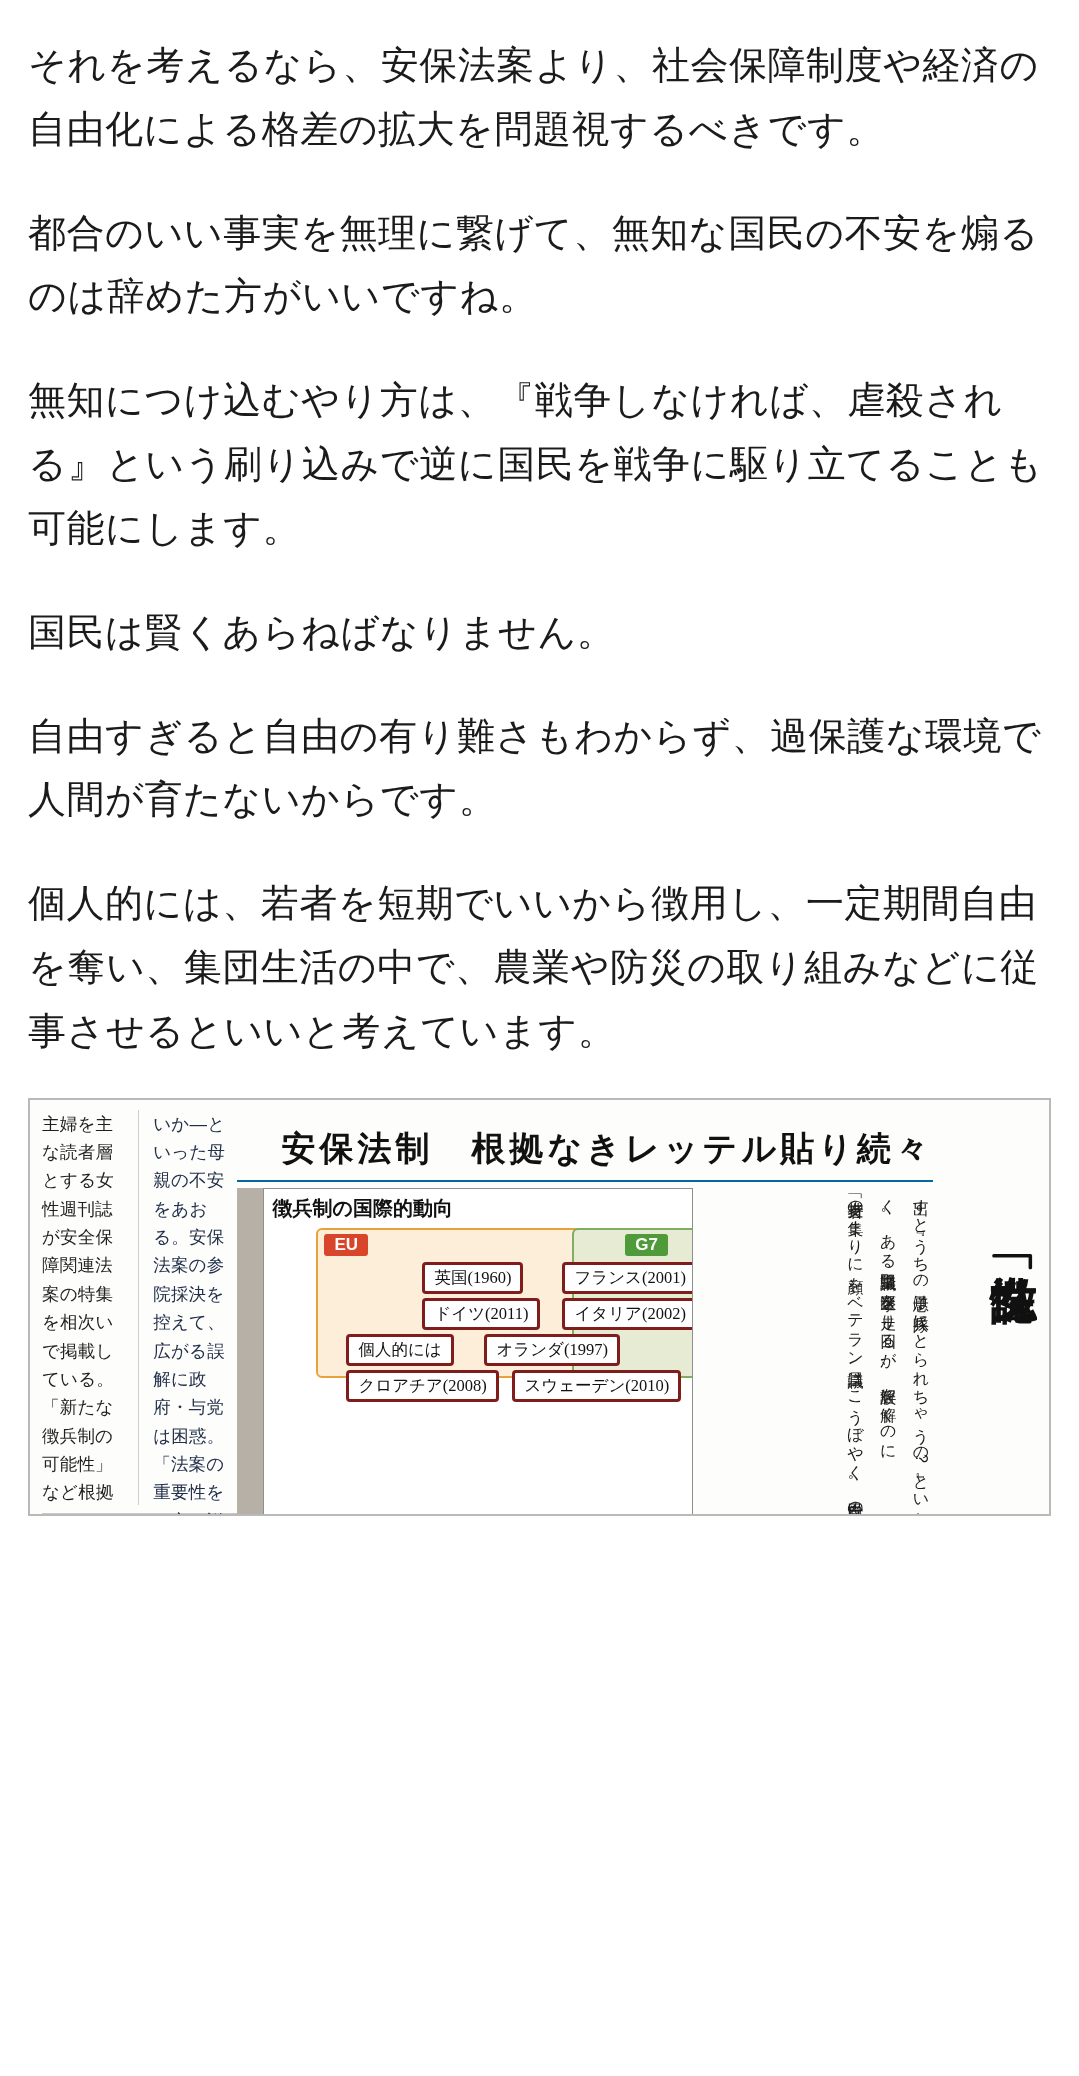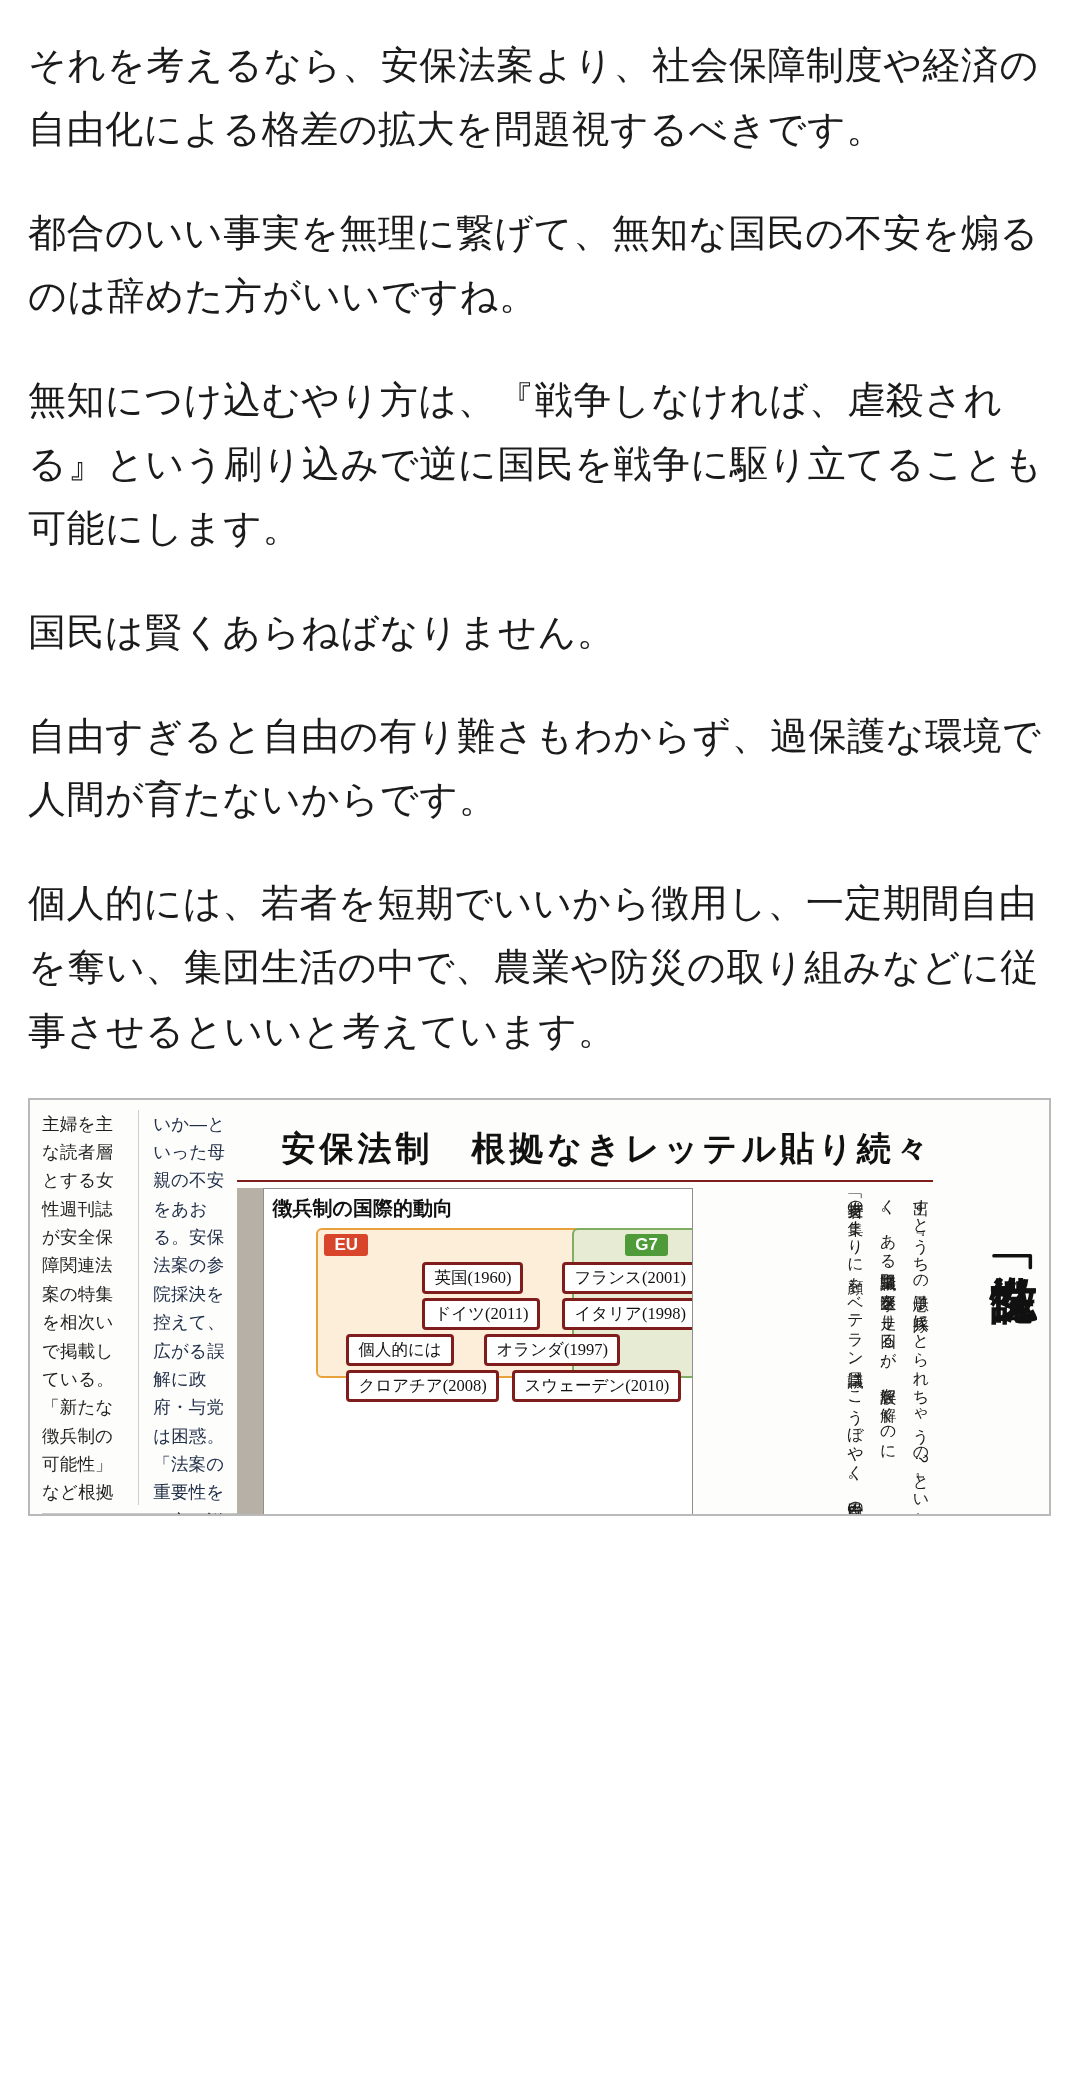--- a/index.html
+++ b/index.html
@@ -79,21 +79,21 @@
     margin-top: 10px;
   }
   .clip-headline {
     flex: 1;
     font-family: "Liberation Serif", "DejaVu Serif", serif;
     font-weight: bold;
     font-size: 34px;
     letter-spacing: 4px;
     color: #111;
     padding: 6px 0 8px 44px;
-    border-bottom: 2px solid #7f1d1d;
+    border-bottom: 2px solid #0369a1;
     white-space: nowrap;
   }
   .clip-magtitle {
     width: 96px;
     font-family: "Liberation Serif", "DejaVu Serif", serif;
     font-weight: bold;
     font-size: 46px;
     line-height: 1.02;
     letter-spacing: 0;
     color: #111;
@@ -251,21 +251,21 @@
               <span class="chart-note">カッコ内は徴兵制を廃止・停止した年</span>
               <div class="chart-area">
                 <div class="band-eu"></div>
                 <div class="band-g7"></div>
                 <div class="tag-eu">EU</div>
                 <div class="tag-g7">G7</div>
 
                 <div class="country" style="left:150px;top:34px">英国(1960)</div>
                 <div class="country" style="left:290px;top:34px">フランス(2001)</div>
                 <div class="country" style="left:150px;top:70px">ドイツ(2011)</div>
-                <div class="country" style="left:290px;top:70px">イタリア(1998)</div>
+                <div class="country" style="left:290px;top:70px">イタリア(2002)</div>
                 <div class="country" style="left:74px;top:106px">個人的には</div>
                 <div class="country" style="left:212px;top:106px">オランダ(1997)</div>
                 <div class="country" style="left:74px;top:142px">クロアチア(2008)</div>
                 <div class="country" style="left:240px;top:142px">スウェーデン(2010)</div>
 
               </div>
             </div>
 
             <div class="clip-rightcols">
               <div class="vcol">出すと『うちの息子は兵隊にとられちゃうの?』といわれて参った」。ある中堅議員も「選挙区を走り回るが、誤解を解くのに</div>

